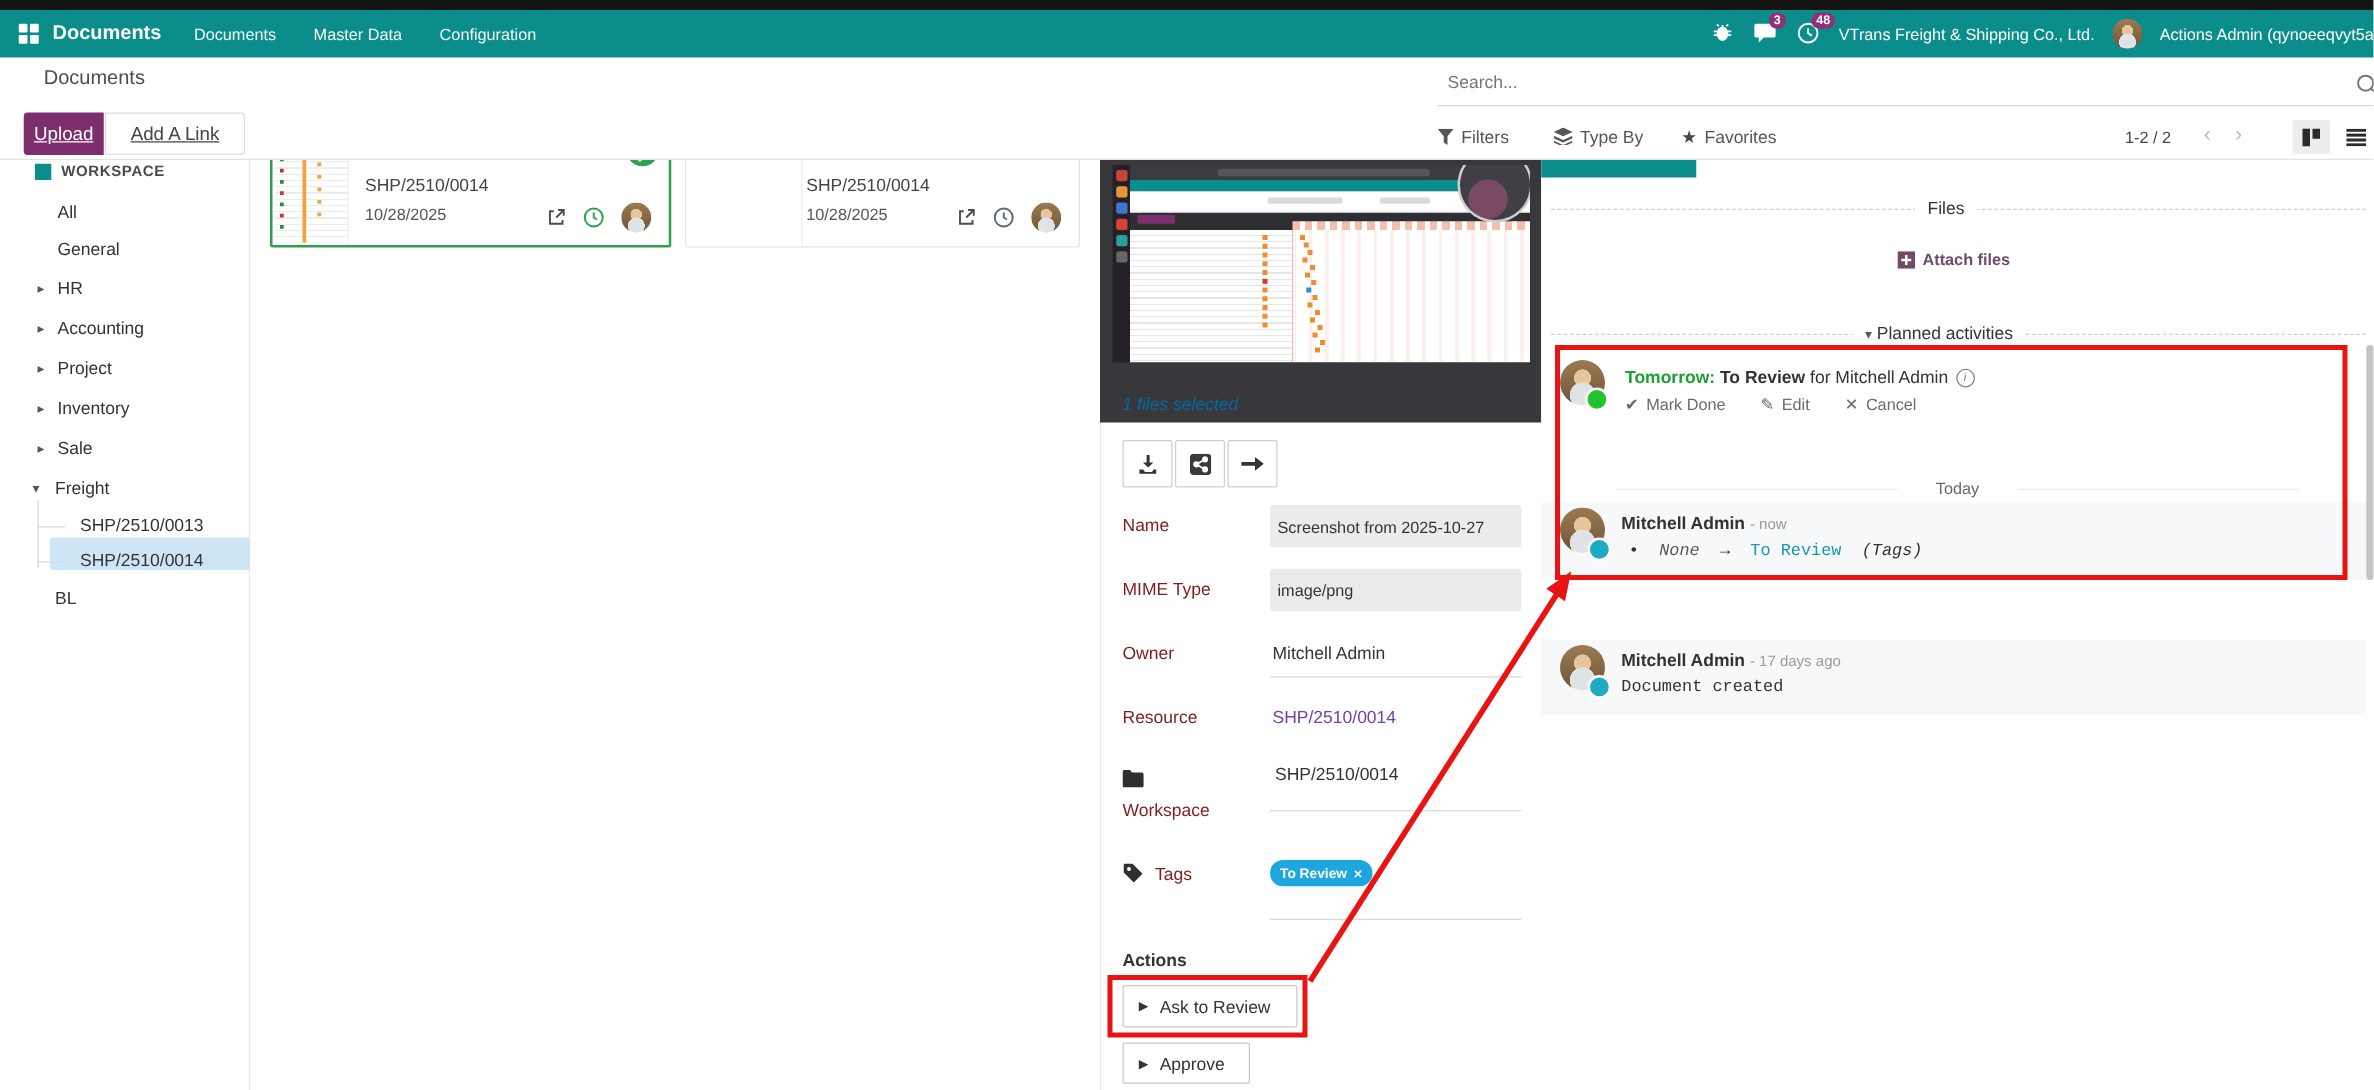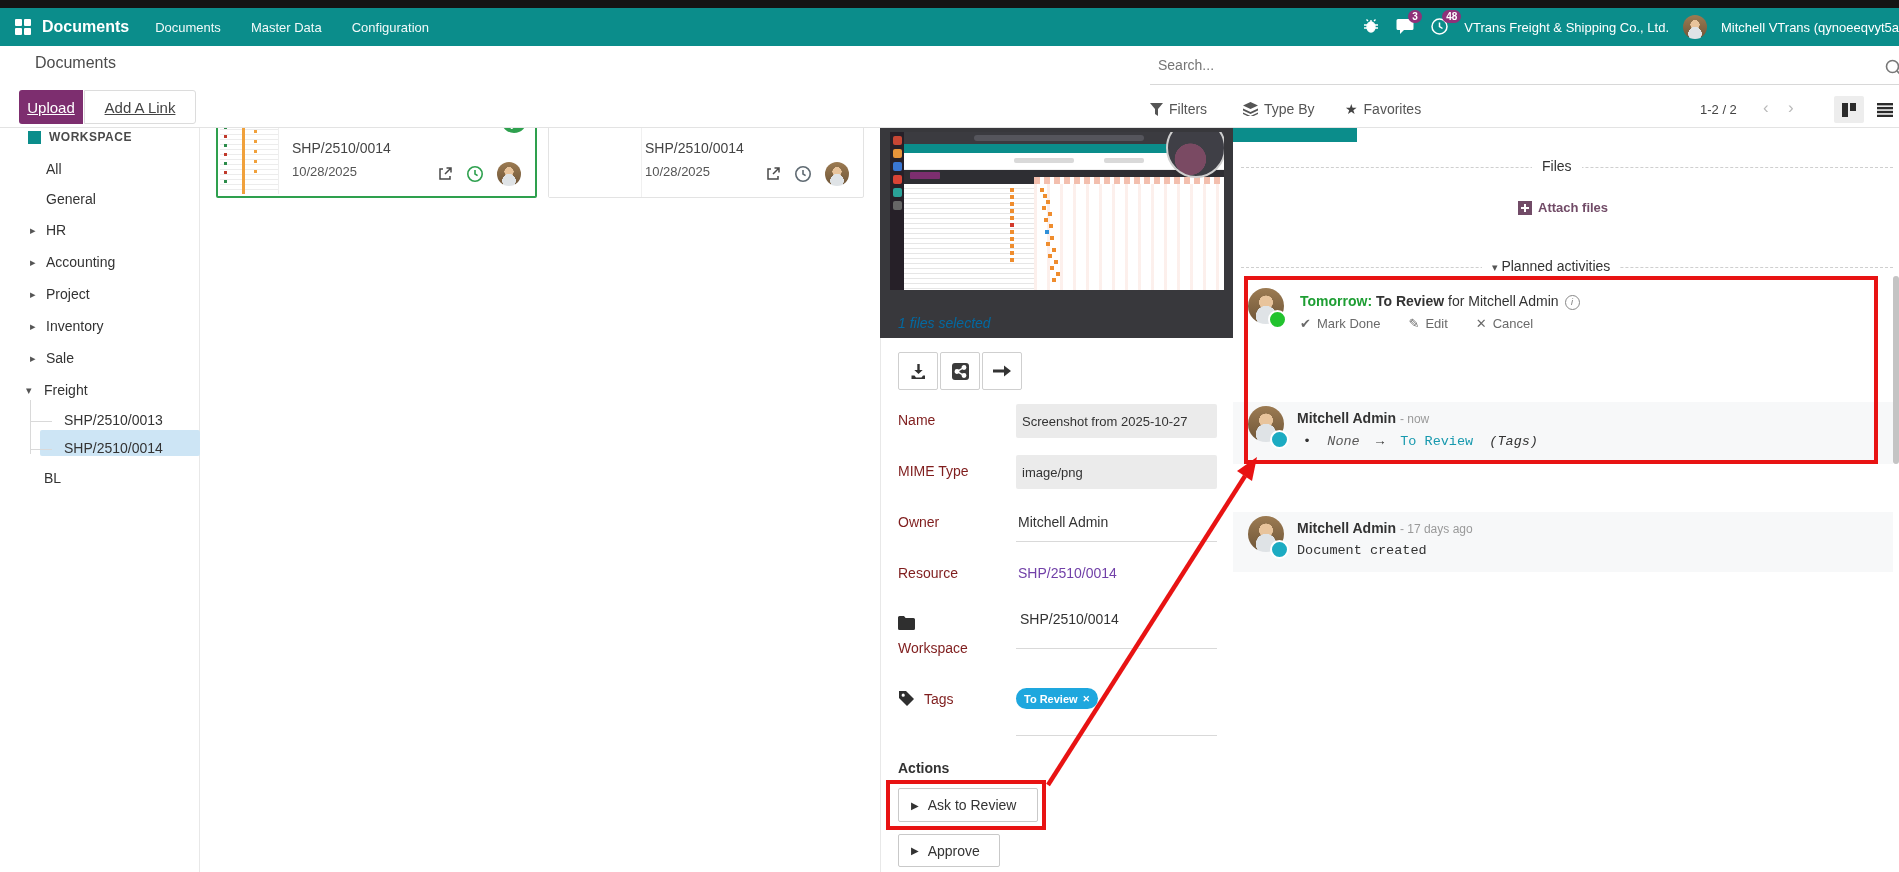--- a/index.html
+++ b/index.html
@@ -166,21 +166,21 @@
       </div>
       <div class="navicon">
         <svg width="19" height="19" viewBox="0 0 19 19" fill="none" stroke="#fff" stroke-width="1.5">
             <circle cx="9.5" cy="9.5" r="7.5"></circle>
             <path d="M9.5 5.5v4l3 2"></path>
           </svg>
         <span class="badge">48</span>
       </div>
       <div class="company">VTrans Freight &amp; Shipping Co., Ltd.</div>
       <div class="avatar av24"></div>
-      <div class="username">Mitchell VTrans (qynoeeqvyt5a</div>
+      <div class="username">Actions Admin (qynoeeqvyt5a</div>
     </div>
   </div>
 
   <div class="abs breadcrumb">Documents</div>
   <input class="abs search-input" placeholder="Search..." style="">
   <div class="abs" style="left:1884px;top:58px">
     <svg width="20" height="20" viewBox="0 0 20 20" fill="none" stroke="#777" stroke-width="1.6">
         <circle cx="8.5" cy="8.5" r="6"></circle>
         <path d="M13 13l5 5"></path>
       </svg>
@@ -449,20 +449,25 @@
     <span>
         <b style="font-weight:normal">✎</b>
         <span>Edit</span>
       </span>
     <span>
         <b style="font-weight:normal">✕</b>
         <span>Cancel</span>
       </span>
   </div>
 
+  <div class="abs datebar" style="left:1233px;top:383px">
+    <span class="dline" style="left:60px"></span>
+    <span>Today</span>
+    <span class="dline" style="right:60px"></span>
+  </div>
 
   <div class="msg" style="top:402px;height:62px"></div>
   <div class="abs avatar av36" style="left:1248px;top:406px"></div>
   <div class="abs statusdot" style="left:1270px;top:430px;background:#1cabc2"></div>
   <div class="abs author" style="left:1297px;top:410px">
     <span>Mitchell Admin</span>
     <span class="mtime">- now</span>
   </div>
   <div class="abs mbody" style="left:1303px;top:434px">
     <span>•</span>&nbsp;

